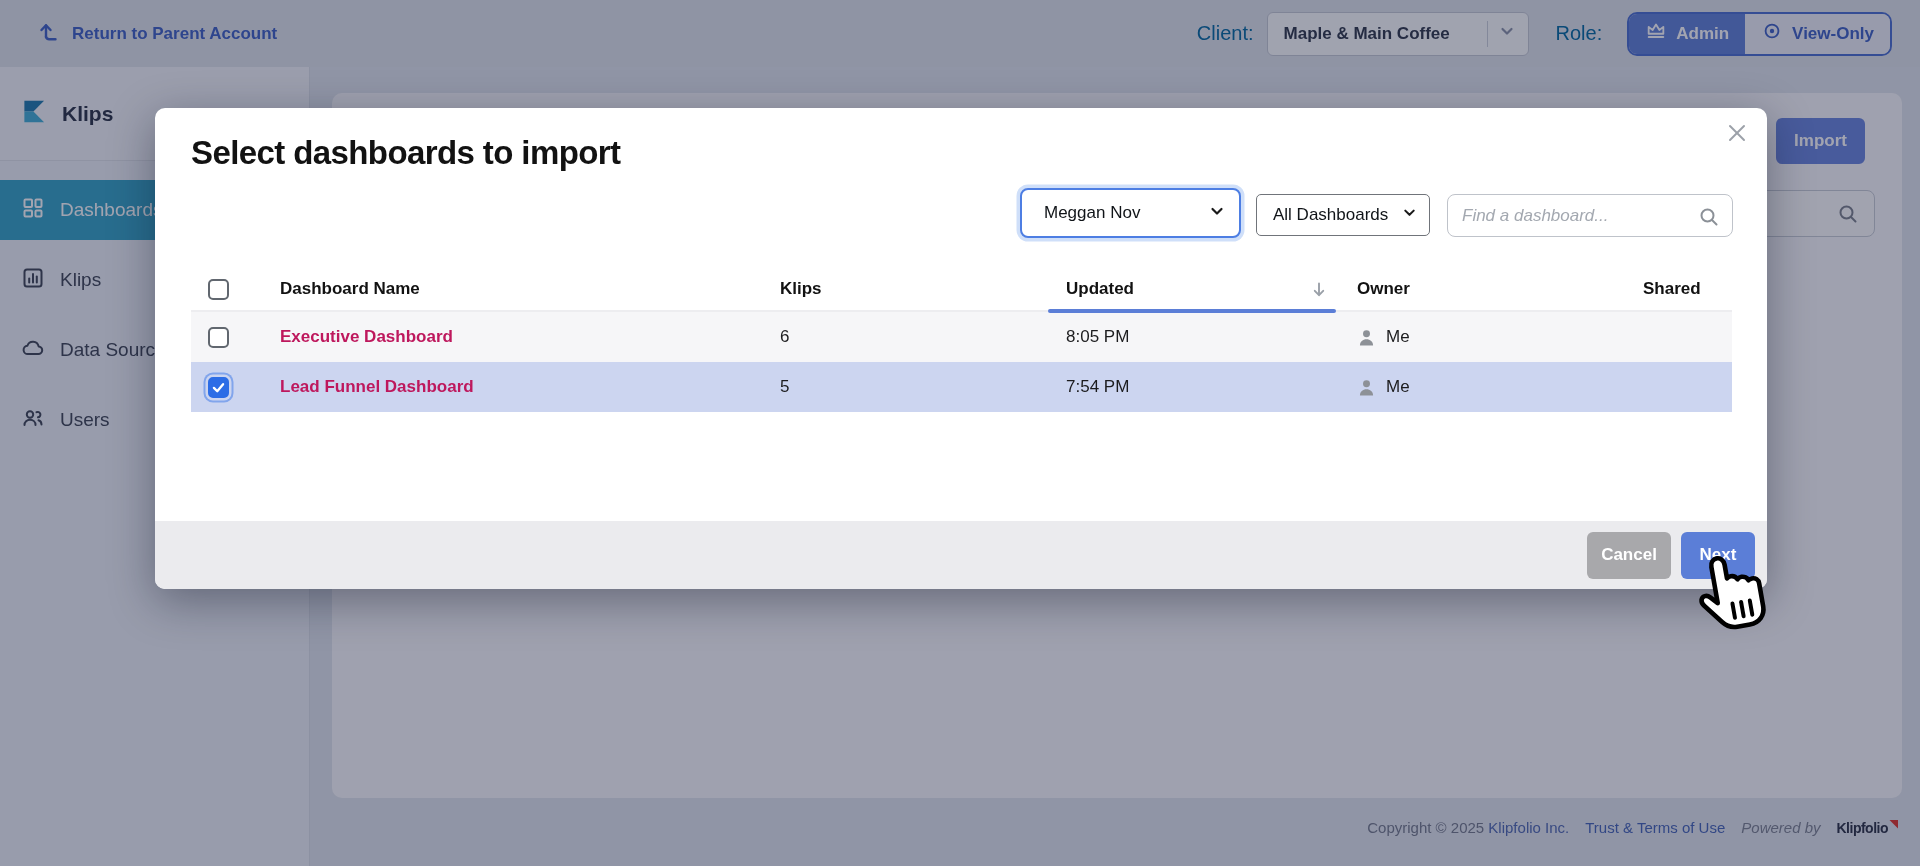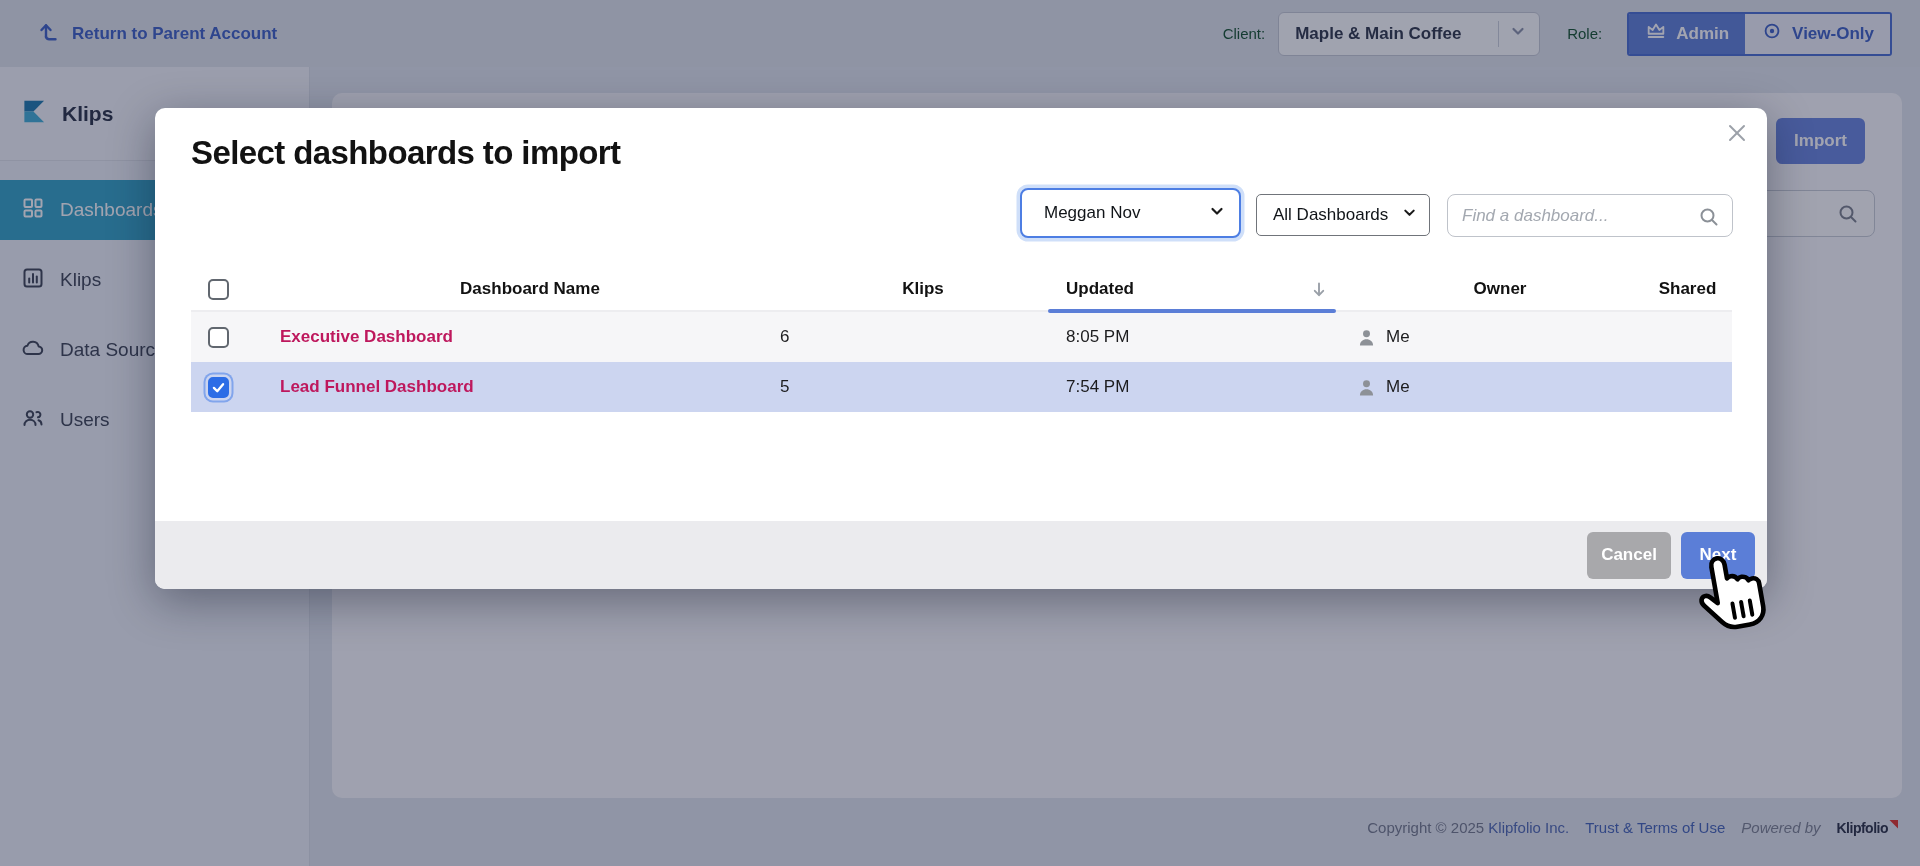--- a/index.html
+++ b/index.html
@@ -4,26 +4,26 @@
 <style>
   * { margin:0; padding:0; box-sizing:border-box; }
   html,body { width:1920px; height:866px; overflow:hidden; }
   body { font-family:"Liberation Sans", sans-serif; background:#e2e6ee; position:relative; }
 
   
   .topbar { position:absolute; left:0; top:0; width:1920px; height:67px; background:#e0e4ec;
             display:flex; align-items:center; padding:0 28px 0 37px; }
   .return-link { display:flex; align-items:center; gap:11px; color:#3f62c5; font-size:17px; font-weight:600; cursor:pointer; }
   .topbar-right { margin-left:auto; display:flex; align-items:center; gap:13px; }
-  .top-label { font-size:15px; color:#14532d; }
+  .top-label { font-size:20px; color:#0369a1; }
   .client-select { width:262px; height:44px; background:#fcfdfe; border:1px solid #c5cad4; border-radius:6px;
                    display:flex; align-items:center; padding:0 12px 0 16px; font-size:17px; color:#30384a; font-weight:600; }
   .client-select .spacer { flex:1; }
   .client-select .vdiv { width:1px; height:26px; background:#ccd0da; margin-right:10px; }
-  .role-toggle { display:flex; height:44px; border:2px solid #4a6fd0; border-radius:3px; overflow:hidden; margin-left:12px; }
+  .role-toggle { display:flex; height:44px; border:2px solid #4a6fd0; border-radius:10px; overflow:hidden; margin-left:12px; }
   .role-seg { display:flex; align-items:center; gap:9px; padding:0 16px; font-size:17px; font-weight:700;
               background:#eef1f8; color:#3f62c5; cursor:pointer; }
   .role-seg.active { background:#6080d8; color:#ffffff; }
 
   .sidebar { position:absolute; left:0; top:67px; width:310px; bottom:0; background:#eef2f8; border-right:1px solid #dadfe8; }
   .logo-row { height:94px; display:flex; align-items:center; gap:14px; padding-left:21px;
               background:#f3f6fa; border-bottom:1px solid #dfe3ea; }
   .logo-text { font-size:21px; font-weight:700; color:#2b3347; }
   .nav { padding-top:19px; }
   .nav-item { height:60px; display:flex; align-items:center; gap:15px; padding-left:21px;
@@ -65,21 +65,21 @@
                   display:flex; align-items:center; padding:0 12px 0 16px; font-size:17px; color:#101418; cursor:pointer; }
   .sel-label { flex:1; white-space:nowrap; }
   .modal-search { position:absolute; left:1292px; top:86px; width:286px; height:43px; border:1px solid #bfc3ca; border-radius:8px; background:#fff; }
   .modal-search input { position:absolute; inset:0; border:none; outline:none; background:transparent; border-radius:8px;
                         padding:0 44px 0 14px; font-size:17px; font-style:italic; color:#3a3f46; font-family:inherit; }
   .modal-search input::placeholder { color:#a3a8b0; font-style:italic; }
   .modal-search svg { position:absolute; right:11px; top:10px; }
 
   .dash-table { position:absolute; left:36px; top:160px; width:1541px; }
   .trow { display:grid; grid-template-columns:89px 500px 286px 291px 286px auto; align-items:center; }
-  .thead { height:44px; font-weight:700; font-size:17px; color:#121212; border-bottom:2px solid #ededf0; position:relative;text-align:center; }
+  .thead { height:44px; font-weight:700; font-size:17px; color:#121212; border-bottom:2px solid #ededf0; position:relative; }
   .sort-underline { position:absolute; left:857px; bottom:-3px; width:288px; height:4px; background:#5b7ed7; border-radius:2px; }
   .th-updated { display:flex; align-items:center; justify-content:space-between; padding-right:30px; }
   .tbody-row { height:50px; font-size:17px; color:#1c1c1e; }
   .row-a { background:#f6f6f8; }
   .row-b { background:#ccd5f0; }
   .cell-name { font-weight:700; color:#be185d; }
   .cell-owner { display:flex; align-items:center; gap:10px; }
 
   .cb { width:21px; height:21px; margin-left:17px; border:2px solid #61676f; border-radius:5px; background:#fff;
         display:flex; align-items:center; justify-content:center; cursor:pointer; }

